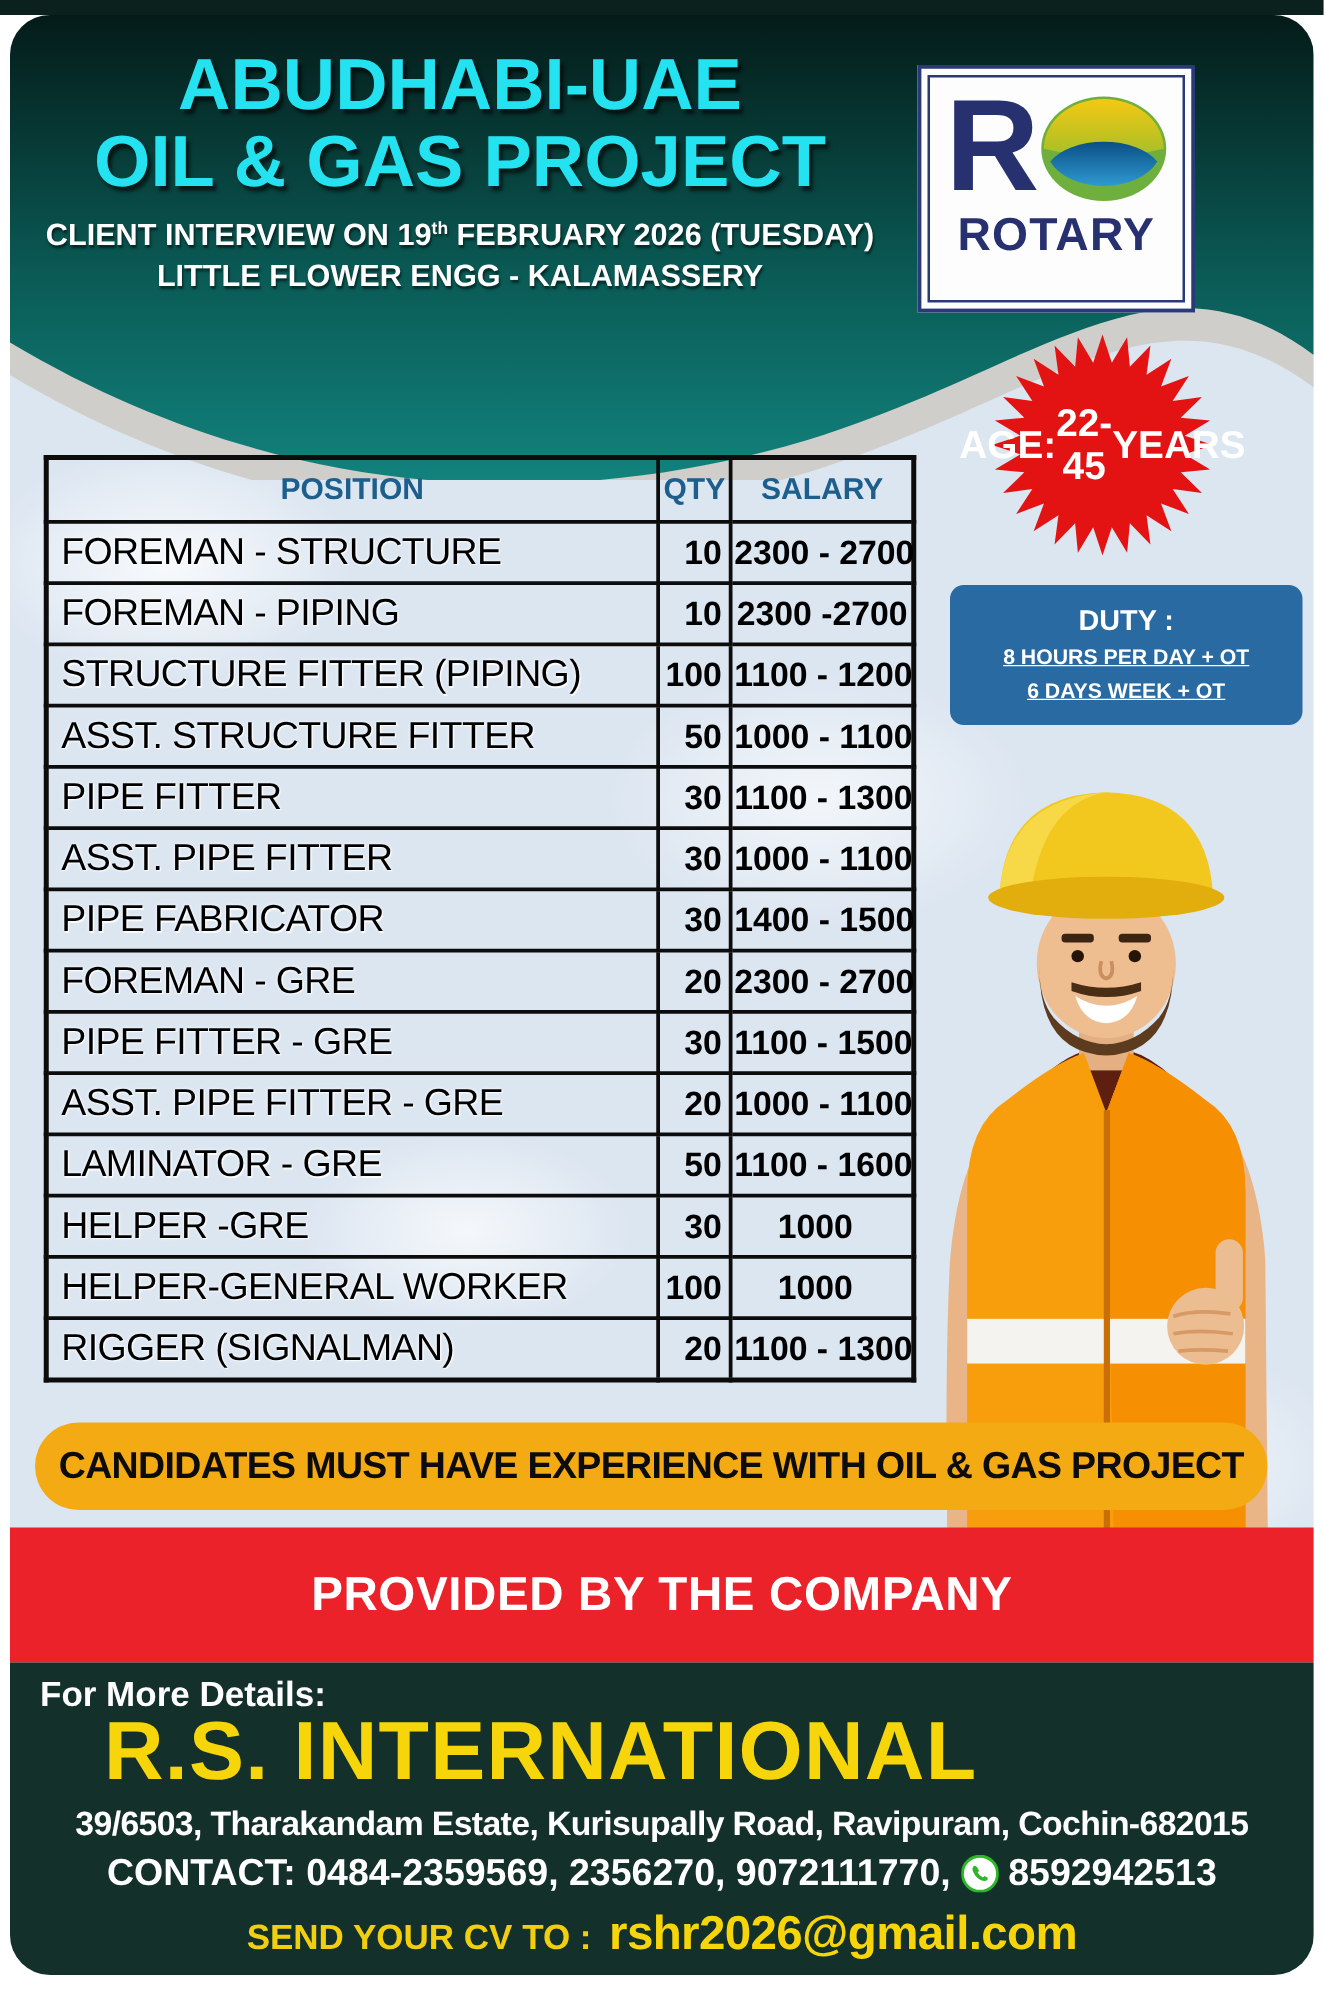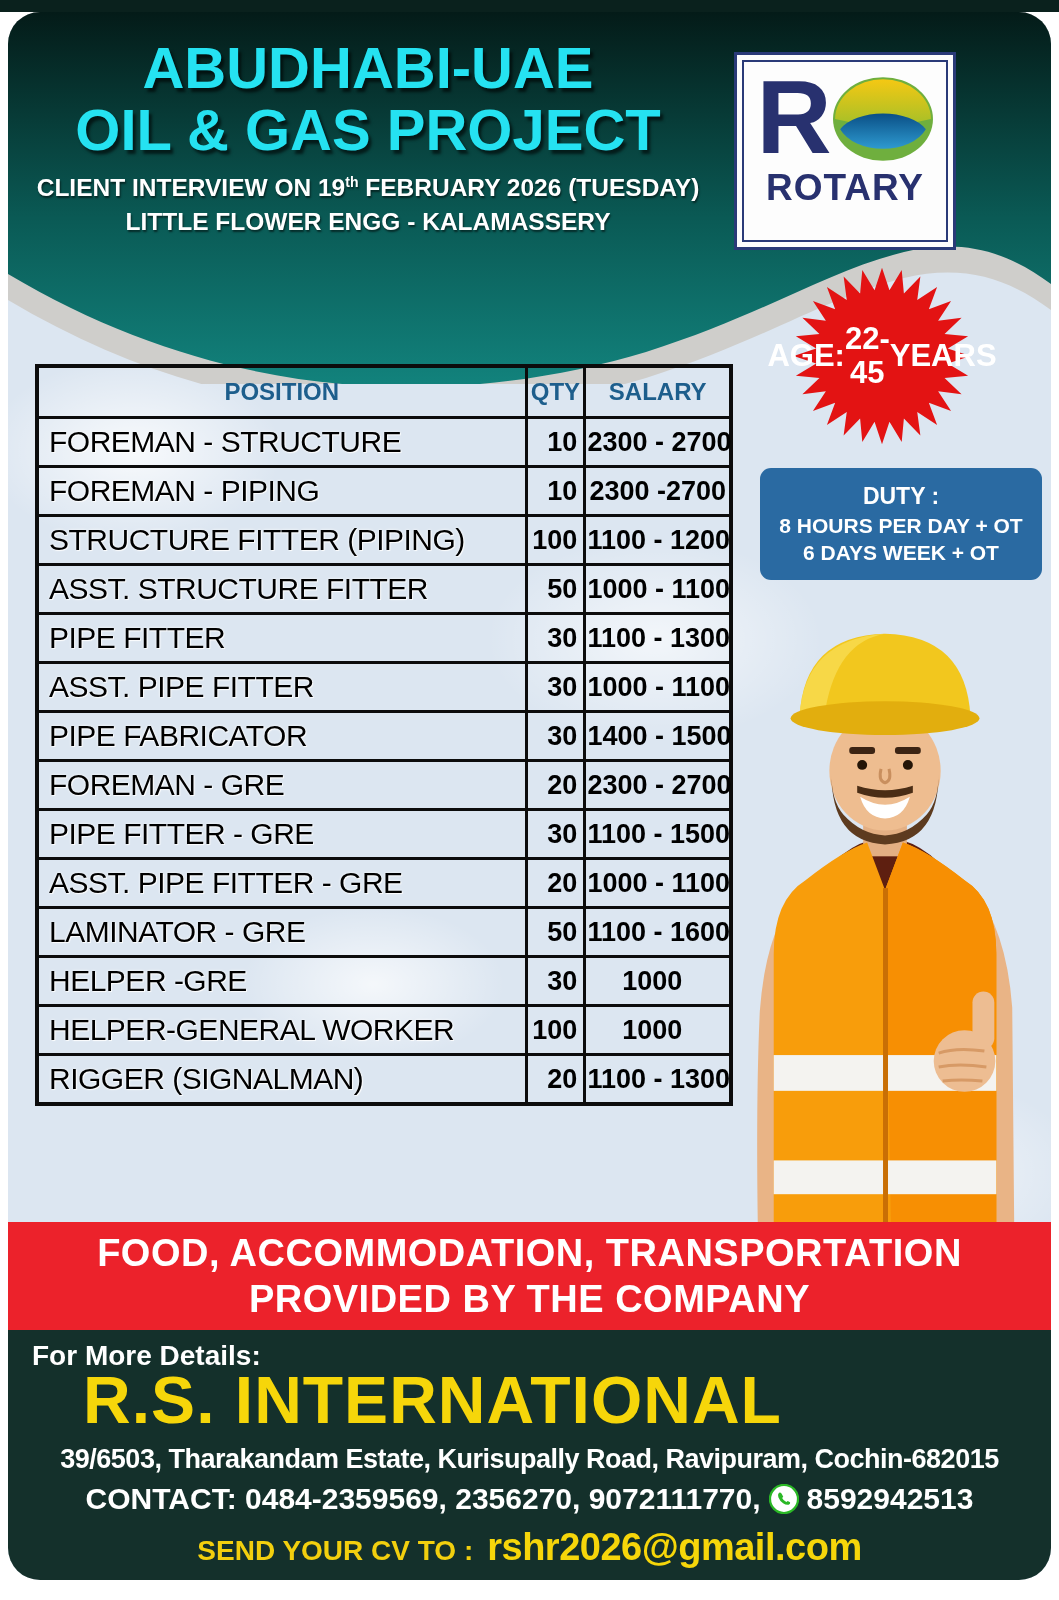--- a/index.html
+++ b/index.html
@@ -30,21 +30,21 @@
   .rotary-globe{width:102px;height:86px;margin-left:2px;margin-top:4px;}
   .rotary-name{color:#28316f;font-weight:bold;font-size:37px;letter-spacing:1px;margin-top:2px;}
   .age{position:absolute;left:782px;top:252px;width:184px;height:184px;z-index:2;}
   .age svg{position:absolute;left:0;top:0;width:184px;height:184px;}
   .age-text{position:absolute;left:0;top:0;width:184px;height:184px;display:flex;
             align-items:center;justify-content:center;color:#fff;font-weight:bold;font-size:31px;line-height:34px;
             text-align:center;}
   .duty{position:absolute;left:752px;top:456px;width:282px;height:112px;background:#2a6aa2;border-radius:11px;
         display:flex;flex-direction:column;align-items:center;justify-content:center;color:#fff;font-weight:bold;z-index:2;}
   .duty-title{font-size:23px;margin-bottom:2px;}
-  .duty-line{font-size:21px;line-height:27px;}
+  .duty-line{font-size:17px;line-height:27px;text-decoration:underline;}
   .jobs{position:absolute;left:27px;top:352px;width:698px;border-collapse:collapse;table-layout:fixed;z-index:2;}
   .jobs,.jobs td,.jobs th{border:3px solid #0c0c0c;}
   .jobs{border-width:4px;}
   .jobs th{color:#1d5e8c;font-size:24px;font-weight:bold;height:46px;background:transparent;}
   .jobs td{height:44px;}
   .col-pos{width:482px;} .col-qty{width:58px;} .col-sal{width:144px;}
   .row-pos{font-size:30px;font-weight:normal;color:#000;padding-left:10px;letter-spacing:-0.5px;
            text-shadow:0 0 3px rgba(255,255,255,.95),1px 1px 0 rgba(255,255,255,.8);white-space:nowrap;overflow:hidden;}
   .row-qty{font-size:27px;font-weight:bold;color:#000;text-align:right;padding-right:6px;}
   .row-sal{font-size:27px;font-weight:bold;color:#000;text-align:center;white-space:nowrap;}
@@ -247,23 +247,23 @@
 
     <path d="M66,128 Q70,46 152,44 Q234,46 238,128 Z" fill="#f2c71e"></path>
     <path d="M152,44 Q104,52 92,120 L66,128 Q70,50 152,44 Z" fill="#f8dd55" opacity="0.75"></path>
     <ellipse cx="152" cy="129" rx="95" ry="17" fill="#e2ae0e"></ellipse>
 
     <circle cx="232" cy="474" r="31" fill="#edbd92"></circle>
     <rect x="240" y="404" width="22" height="58" rx="11" fill="#edbd92"></rect>
     <path d="M206,466 Q224,460 252,464 M206,480 Q226,476 254,480 M210,494 Q228,492 250,494" fill="none" stroke="#d79a66" stroke-width="3"></path>
   </svg>
 
+  <div class="banner-yellow">CANDIDATES MUST HAVE EXPERIENCE WITH OIL &amp; GAS PROJECT</div>
 
   <div class="banner-red">
-    <div>FOOD, ACCOMMODATION, TRANSPORTATION</div>
     <div>PROVIDED BY THE COMPANY</div>
   </div>
 
   <div class="footer">
     <div class="more-details">For More Details:</div>
     <div class="agency">R.S. INTERNATIONAL</div>
     <div class="address">39/6503, Tharakandam Estate, Kurisupally Road, Ravipuram, Cochin-682015</div>
     <div class="contact">
       <span>CONTACT: 0484-2359569, 2356270, 9072111770,</span>
       <svg class="wa" viewBox="0 0 32 32">

